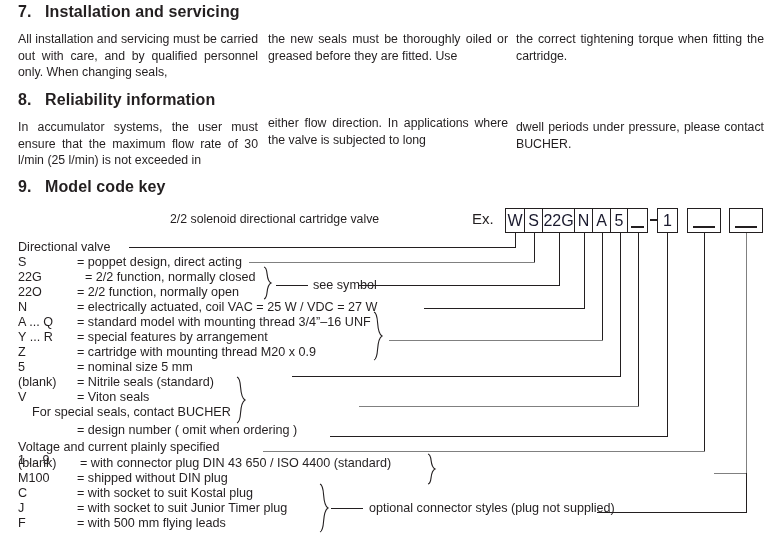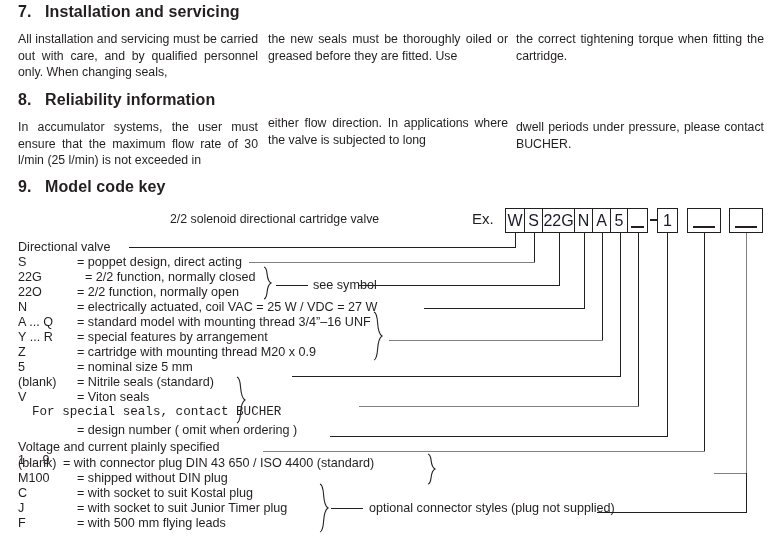--- a/index.html
+++ b/index.html
@@ -183,35 +183,35 @@
 
   <div class="kcode" style="left:18px;top:360px;">5</div>
   <div class="kdesc" style="left:77px;top:360px;">= nominal size 5 mm</div>
 
   <div class="kcode" style="left:18px;top:375px;">(blank)</div>
   <div class="kdesc" style="left:77px;top:375px;">= Nitrile seals (standard)</div>
 
   <div class="kcode" style="left:18px;top:390px;">V</div>
   <div class="kdesc" style="left:77px;top:390px;">= Viton seals</div>
 
-  <div class="kcode" style="left:32px;top:405px;font-family:Liberation Mono, monospace;">For special seals, contact BUCHER</div>
+  <div class="kcode" style="left:32px;top:405px;">For special seals, contact BUCHER</div>
 
   <div class="brace" style="left:235px;top:376px;">
     <svg width="14" height="48" viewBox="0 0 14 48">
       <path d="M2,1 C8,3 3,20 10,24 C3,28 8,45 2,47" fill="none" stroke="#231f20" stroke-width="1.1"></path>
     </svg>
   </div>
 
   <div class="kcode" style="left:18px;top:423px;margin-top:30px;">1 ... 9</div>
   <div class="kdesc" style="left:77px;top:423px;">= design number  ( omit when ordering )</div>
 
   <div class="kcode" style="left:18px;top:440px;">Voltage and current plainly specified</div>
 
   <div class="kcode" style="left:18px;top:456px;">(blank)</div>
-  <div class="kdesc" style="left:63px;top:456px;">= with connector plug DIN 43 650 / ISO 4400 (standard)</div>
+  <div class="kdesc" style="left:80px;top:456px;">= with connector plug DIN 43 650 / ISO 4400 (standard)</div>
 
   <div class="kcode" style="left:18px;top:471px;">M100</div>
   <div class="kdesc" style="left:77px;top:471px;">= shipped without DIN plug</div>
 
   <div class="brace" style="left:426px;top:453px;">
     <svg width="13" height="32" viewBox="0 0 13 32">
       <path d="M2,1 C7,2 3,13 9,16 C3,19 7,30 2,31" fill="none" stroke="#231f20" stroke-width="1.1"></path>
     </svg>
   </div>
 

